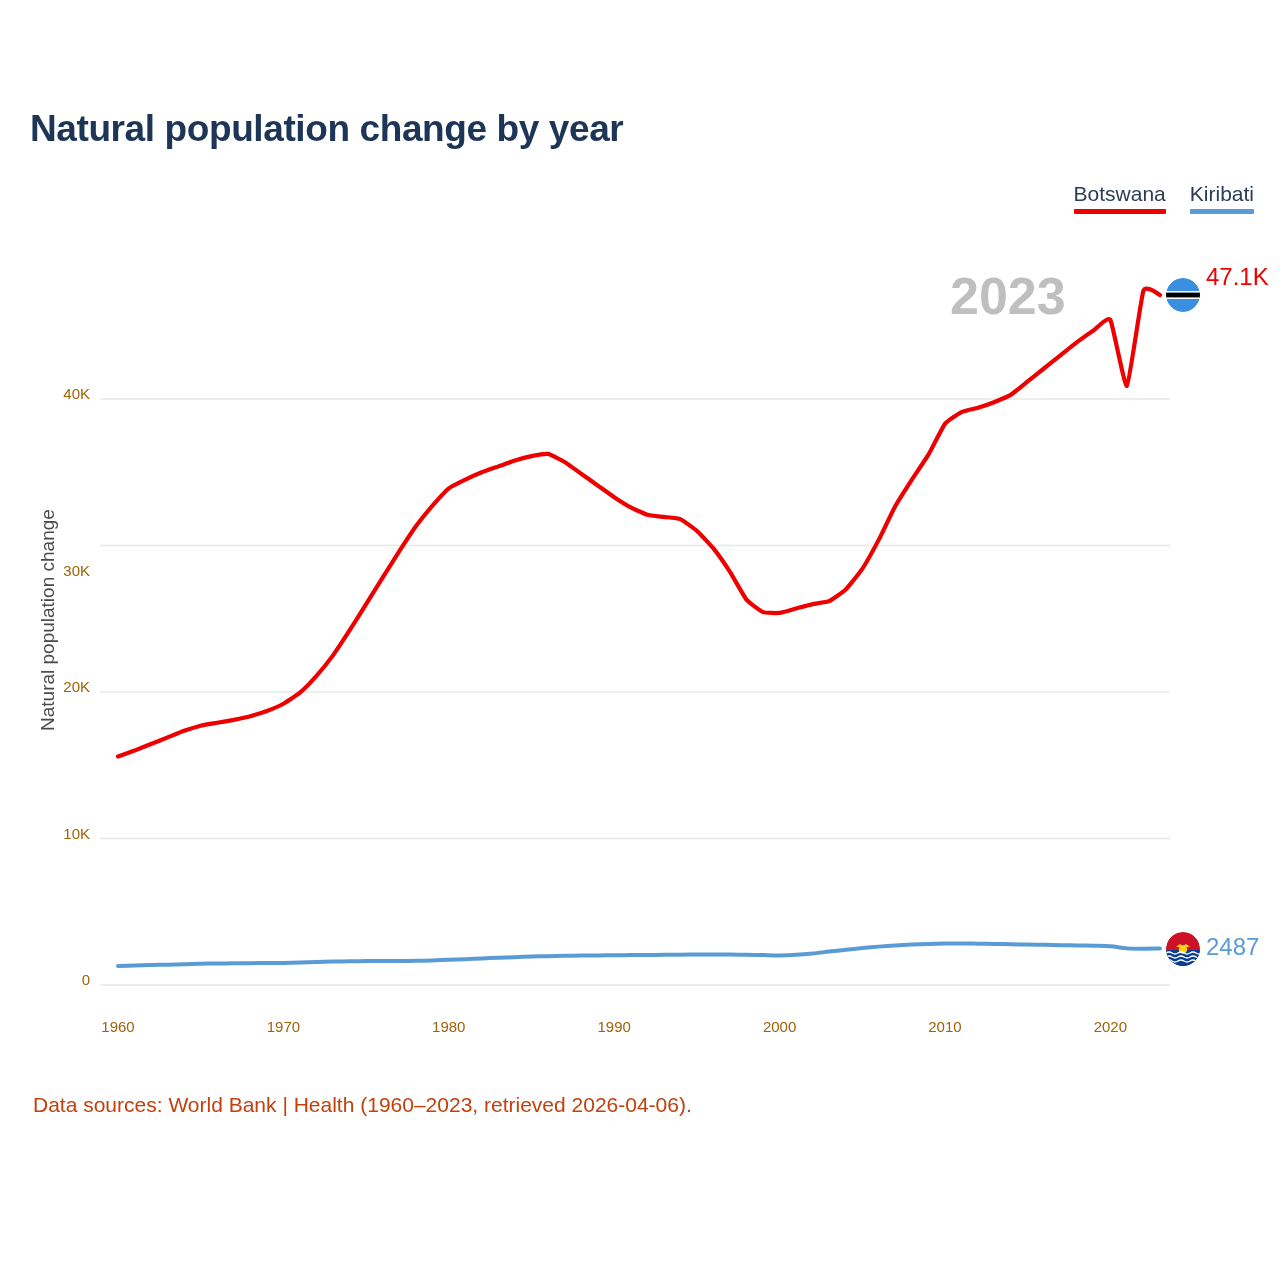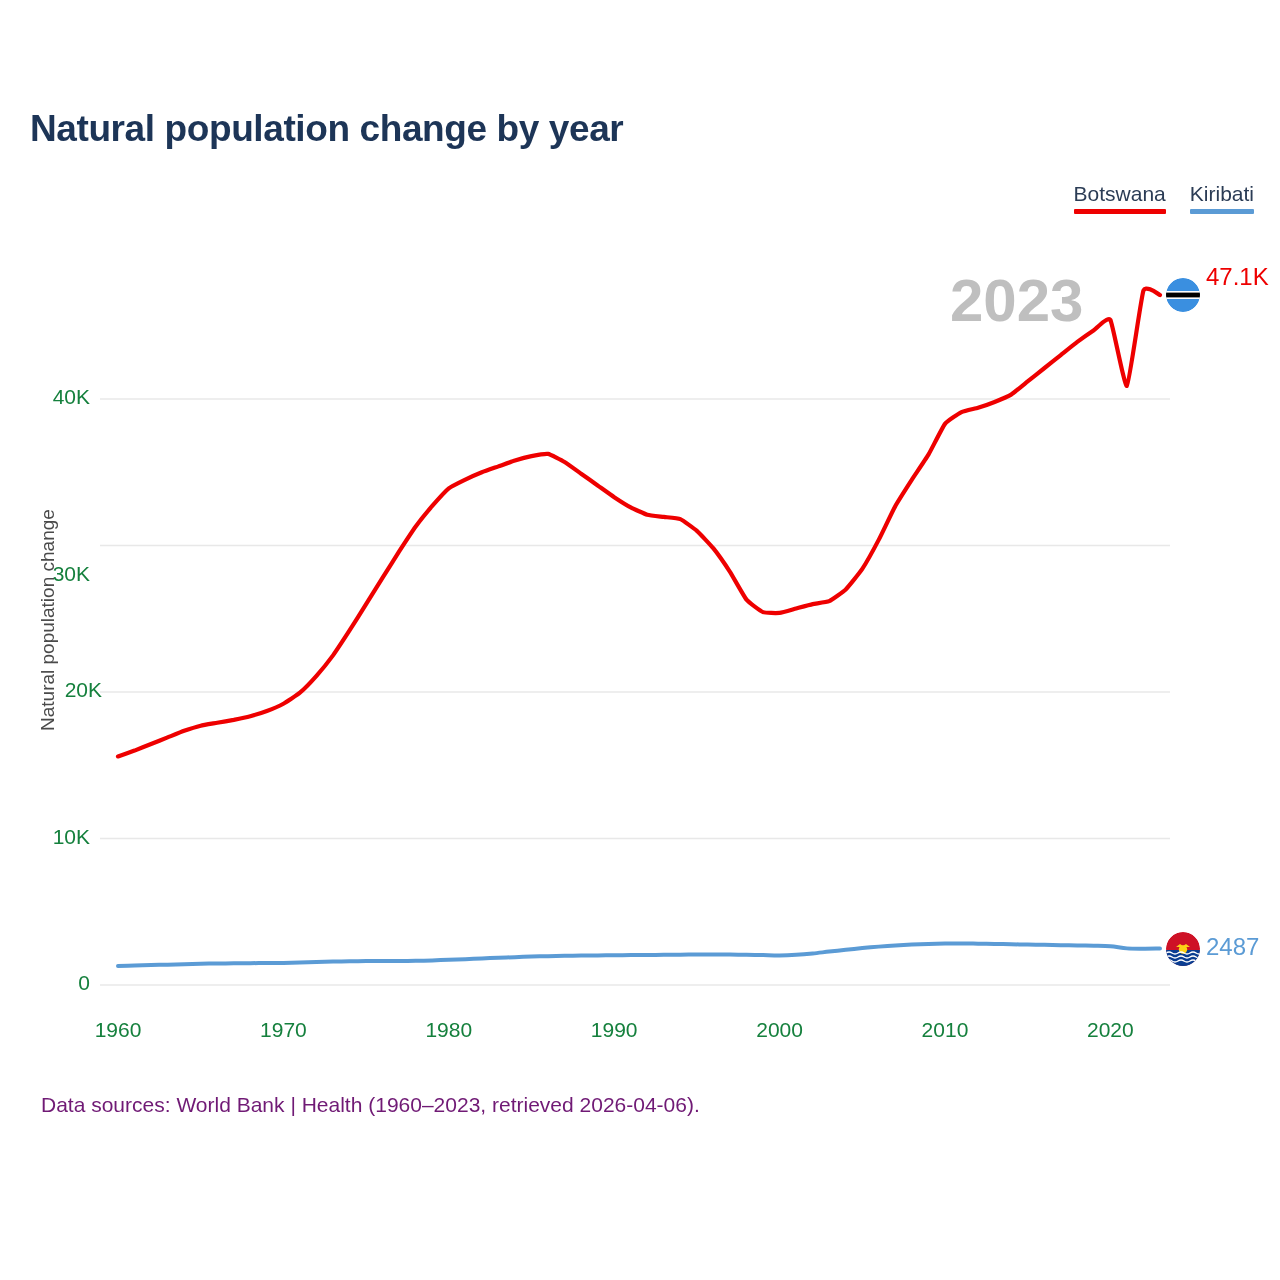--- a/index.html
+++ b/index.html
@@ -64,31 +64,31 @@
     position: absolute;
     left: 0;
     top: 0;
     width: 1280px;
     height: 1280px;
   }
   #year-watermark {
     position: absolute;
     left: 950px;
     top: 266px;
-    font-size: 60px;
+    font-size: 52px;
     font-weight: bold;
     color: #bfbfbf;
     letter-spacing: 0px;
     white-space: nowrap;
     user-select: none;
   }
   .axis-tick-label {
     position: absolute;
-    font-size: 21px;
-    color: #15803d;
+    font-size: 15px;
+    color: #a16207;
     white-space: nowrap;
   }
   #y-axis-title {
     position: absolute;
     left: -62px;
     top: 610px;
     width: 220px;
     text-align: center;
     font-size: 19px;
     color: #4a4a4a;
@@ -106,23 +106,22 @@
     width: 34px;
     height: 34px;
     border-radius: 50%;
     overflow: hidden;
   }
   #footer {
     position: absolute;
     left: 33px;
     top: 1085px;
     font-size: 21px;
-    color: #701a75;
+    color: #c2410c;
     line-height: 40px;
-    margin-left: 8px;
   }
   #footer div { white-space: nowrap; }
 </style>
 </head>
 <body>
 
 <div id="page">
 
   <div id="chart-title">Natural population change by year</div>
 
@@ -149,21 +148,21 @@
       </g>
     <g id="series-paths">
         <path d="M 118.00 756.46 C 119.16 756.05, 132.22 751.47, 134.54 750.60 C 136.86 749.73, 148.76 744.93, 151.08 744.01 C 153.39 743.08, 165.30 738.34, 167.62 737.41 C 169.93 736.49, 181.84 731.64, 184.16 730.82 C 186.47 730.00, 198.38 726.26, 200.70 725.69 C 203.01 725.13, 214.92 723.18, 217.24 722.76 C 219.55 722.35, 231.46 720.30, 233.78 719.84 C 236.09 719.37, 248.00 716.79, 250.32 716.17 C 252.63 715.56, 264.54 711.92, 266.86 711.05 C 269.17 710.17, 281.08 705.00, 283.40 703.72 C 285.71 702.44, 297.62 694.68, 299.94 692.73 C 302.25 690.78, 314.16 678.50, 316.48 675.88 C 318.79 673.27, 330.70 658.55, 333.02 655.38 C 335.33 652.20, 347.24 634.06, 349.56 630.47 C 351.87 626.88, 363.78 607.79, 366.10 604.10 C 368.41 600.41, 380.32 581.42, 382.63 577.73 C 384.95 574.04, 396.86 554.95, 399.17 551.36 C 401.49 547.77, 413.40 529.63, 415.71 526.45 C 418.03 523.28, 429.94 508.61, 432.25 505.94 C 434.57 503.28, 446.48 490.21, 448.79 488.37 C 451.11 486.52, 463.02 480.70, 465.33 479.57 C 467.65 478.45, 479.56 473.17, 481.87 472.25 C 484.19 471.33, 496.10 467.21, 498.41 466.39 C 500.73 465.57, 512.64 461.25, 514.95 460.53 C 517.27 459.81, 529.18 456.60, 531.49 456.13 C 533.81 455.67, 545.72 453.53, 548.03 453.94 C 550.35 454.35, 562.26 460.61, 564.57 462.00 C 566.89 463.38, 578.80 472.07, 581.11 473.72 C 583.43 475.36, 595.34 483.79, 597.65 485.44 C 599.97 487.08, 611.87 495.62, 614.19 497.16 C 616.51 498.69, 628.41 506.18, 630.73 507.41 C 633.05 508.64, 644.95 514.07, 647.27 514.74 C 649.59 515.40, 661.49 516.62, 663.81 516.93 C 666.13 517.24, 678.03 518.16, 680.35 519.13 C 682.66 520.10, 694.57 528.80, 696.89 530.85 C 699.20 532.90, 711.11 545.56, 713.43 548.43 C 715.74 551.30, 727.65 568.28, 729.97 571.87 C 732.28 575.46, 744.19 596.88, 746.51 599.70 C 748.82 602.53, 760.73 611.23, 763.05 612.16 C 765.36 613.08, 777.27 613.15, 779.59 612.89 C 781.90 612.63, 793.81 609.11, 796.13 608.50 C 798.44 607.88, 810.35 604.61, 812.67 604.10 C 814.98 603.59, 826.89 602.20, 829.21 601.17 C 831.52 600.14, 843.43 591.71, 845.75 589.45 C 848.06 587.19, 859.97 572.43, 862.29 568.94 C 864.60 565.45, 876.51 544.05, 878.83 539.64 C 881.14 535.23, 893.05 510.15, 895.37 505.94 C 897.68 501.74, 909.59 483.16, 911.90 479.57 C 914.22 475.99, 926.13 458.57, 928.44 454.67 C 930.76 450.77, 942.67 426.88, 944.98 423.90 C 947.30 420.93, 959.21 413.31, 961.52 412.19 C 963.84 411.06, 975.75 408.51, 978.06 407.79 C 980.38 407.07, 992.29 402.85, 994.60 401.93 C 996.92 401.01, 1008.83 396.04, 1011.14 394.61 C 1013.46 393.17, 1025.37 383.27, 1027.68 381.42 C 1030.00 379.57, 1041.91 370.08, 1044.22 368.24 C 1046.54 366.39, 1058.45 356.90, 1060.76 355.05 C 1063.08 353.20, 1074.99 343.61, 1077.30 341.87 C 1079.62 340.12, 1091.53 331.68, 1093.84 330.14 C 1096.16 328.61, 1108.07 315.99, 1110.38 319.89 C 1112.70 323.79, 1124.61 387.87, 1126.92 385.82 C 1129.24 383.76, 1141.14 296.95, 1143.46 290.59 C 1145.78 284.23, 1158.84 294.68, 1160.00 294.99" fill="none" stroke="#ee0000" stroke-width="4.2" stroke-linecap="round" stroke-linejoin="round"></path>
         <path d="M 118.00 965.96 C 120.65 965.88, 129.25 965.66, 134.54 965.52 C 139.83 965.37, 145.79 965.22, 151.08 965.08 C 156.37 964.94, 162.33 964.78, 167.62 964.64 C 172.91 964.50, 178.87 964.34, 184.16 964.20 C 189.45 964.06, 195.41 963.87, 200.70 963.76 C 205.99 963.64, 211.95 963.53, 217.24 963.46 C 222.53 963.39, 228.49 963.36, 233.78 963.32 C 239.07 963.27, 245.02 963.22, 250.32 963.17 C 255.61 963.12, 261.56 963.07, 266.86 963.02 C 272.15 962.98, 278.10 962.95, 283.40 962.88 C 288.69 962.81, 294.64 962.73, 299.94 962.59 C 305.23 962.44, 311.18 962.16, 316.48 962.00 C 321.77 961.84, 327.72 961.68, 333.02 961.56 C 338.31 961.44, 344.26 961.34, 349.56 961.27 C 354.85 961.20, 360.80 961.17, 366.10 961.12 C 371.39 961.07, 377.34 961.00, 382.63 960.97 C 387.93 960.95, 393.88 961.00, 399.17 960.97 C 404.47 960.95, 410.42 960.92, 415.71 960.83 C 421.01 960.73, 426.96 960.55, 432.25 960.39 C 437.55 960.22, 443.50 959.99, 448.79 959.80 C 454.09 959.61, 460.04 959.43, 465.33 959.22 C 470.63 959.01, 476.58 958.72, 481.87 958.48 C 487.17 958.25, 493.12 957.96, 498.41 957.75 C 503.71 957.54, 509.66 957.35, 514.95 957.16 C 520.25 956.98, 526.20 956.74, 531.49 956.58 C 536.78 956.41, 542.74 956.26, 548.03 956.14 C 553.32 956.02, 559.28 955.94, 564.57 955.85 C 569.86 955.75, 575.82 955.62, 581.11 955.55 C 586.40 955.48, 592.36 955.45, 597.65 955.41 C 602.94 955.36, 608.90 955.31, 614.19 955.26 C 619.48 955.21, 625.44 955.16, 630.73 955.11 C 636.02 955.07, 641.98 955.01, 647.27 954.97 C 652.56 954.92, 658.52 954.87, 663.81 954.82 C 669.10 954.77, 675.06 954.72, 680.35 954.67 C 685.64 954.63, 691.60 954.57, 696.89 954.53 C 702.18 954.48, 708.14 954.38, 713.43 954.38 C 718.72 954.38, 724.68 954.46, 729.97 954.53 C 735.26 954.60, 741.22 954.73, 746.51 954.82 C 751.80 954.91, 757.75 955.02, 763.05 955.11 C 768.34 955.21, 774.29 955.45, 779.59 955.41 C 784.88 955.36, 790.83 955.13, 796.13 954.82 C 801.42 954.52, 807.37 954.02, 812.67 953.50 C 817.96 952.99, 823.91 952.18, 829.21 951.60 C 834.50 951.01, 840.45 950.40, 845.75 949.84 C 851.04 949.28, 856.99 948.60, 862.29 948.08 C 867.58 947.57, 873.53 947.04, 878.83 946.62 C 884.12 946.20, 890.07 945.77, 895.37 945.45 C 900.66 945.12, 906.61 944.80, 911.90 944.57 C 917.20 944.33, 923.15 944.14, 928.44 943.98 C 933.74 943.82, 939.69 943.63, 944.98 943.54 C 950.28 943.45, 956.23 943.37, 961.52 943.39 C 966.82 943.42, 972.77 943.59, 978.06 943.69 C 983.36 943.78, 989.31 943.89, 994.60 943.98 C 999.90 944.07, 1005.85 944.18, 1011.14 944.27 C 1016.44 944.37, 1022.39 944.47, 1027.68 944.57 C 1032.98 944.66, 1038.93 944.77, 1044.22 944.86 C 1049.51 944.95, 1055.47 945.06, 1060.76 945.15 C 1066.05 945.25, 1072.01 945.35, 1077.30 945.45 C 1082.59 945.54, 1088.55 945.60, 1093.84 945.74 C 1099.13 945.88, 1105.09 945.90, 1110.38 946.32 C 1115.67 946.75, 1121.63 948.00, 1126.92 948.38 C 1132.21 948.75, 1138.17 948.64, 1143.46 948.67 C 1148.75 948.70, 1157.35 948.58, 1160.00 948.57" fill="none" stroke="#5b9bd5" stroke-width="4.0" stroke-linecap="round" stroke-linejoin="round"></path>
       </g>
   </svg>
 
   <div id="y-ticks">
       <div class="axis-tick-label" style="top: 971px; left: 0px; width: 90px; text-align: right;">0</div>
       <div class="axis-tick-label" style="top: 824.5px; left: 0px; width: 90px; text-align: right;">10K</div>
-      <div class="axis-tick-label" style="top: 678px; left: 0px; width: 90px; text-align: right; padding-left: 12px;">20K</div>
+      <div class="axis-tick-label" style="top: 678px; left: 0px; width: 90px; text-align: right;">20K</div>
       <div class="axis-tick-label" style="top: 531.5px; left: 0px; width: 90px; text-align: right; margin-top: 30px;">30K</div>
       <div class="axis-tick-label" style="top: 385px; left: 0px; width: 90px; text-align: right;">40K</div>
     </div>
   <div id="x-ticks">
       <div class="axis-tick-label" style="top: 1018px; left: 73px; width: 90px; text-align: center;">1960</div>
       <div class="axis-tick-label" style="top: 1018px; left: 238.397px; width: 90px; text-align: center;">1970</div>
       <div class="axis-tick-label" style="top: 1018px; left: 403.794px; width: 90px; text-align: center;">1980</div>
       <div class="axis-tick-label" style="top: 1018px; left: 569.19px; width: 90px; text-align: center;">1990</div>
       <div class="axis-tick-label" style="top: 1018px; left: 734.587px; width: 90px; text-align: center;">2000</div>
       <div class="axis-tick-label" style="top: 1018px; left: 899.984px; width: 90px; text-align: center;">2010</div>

